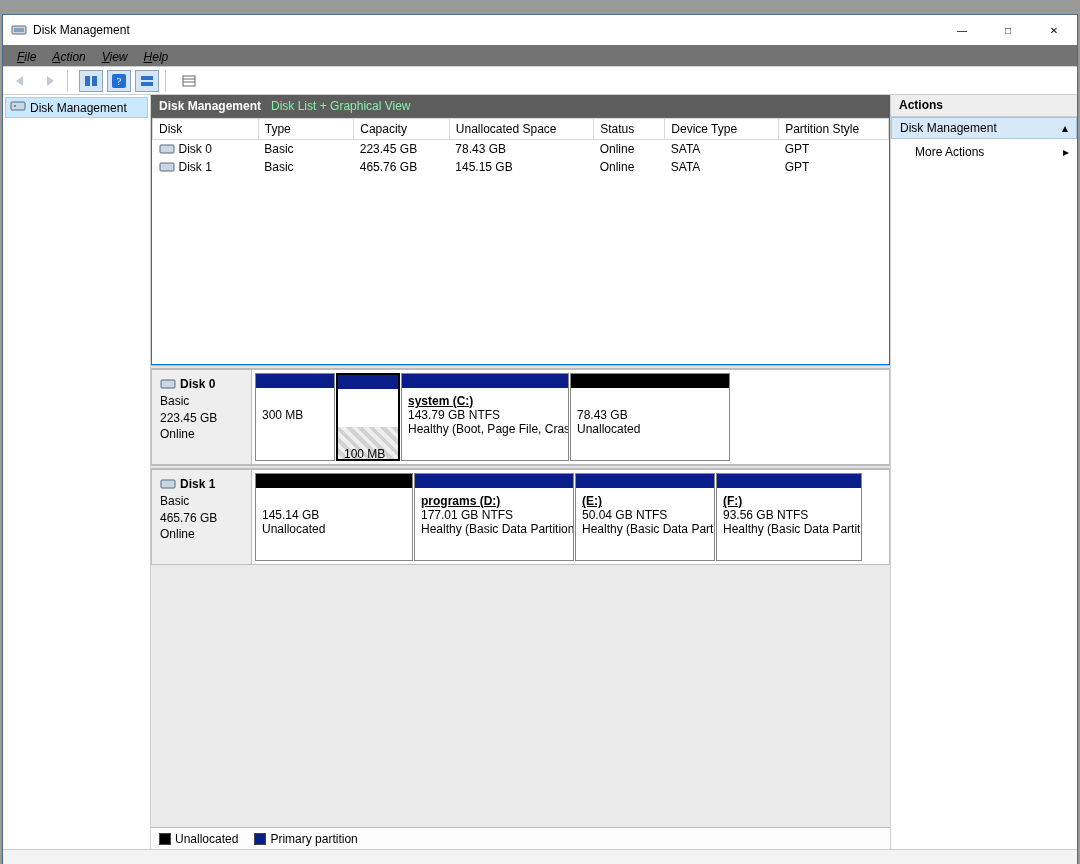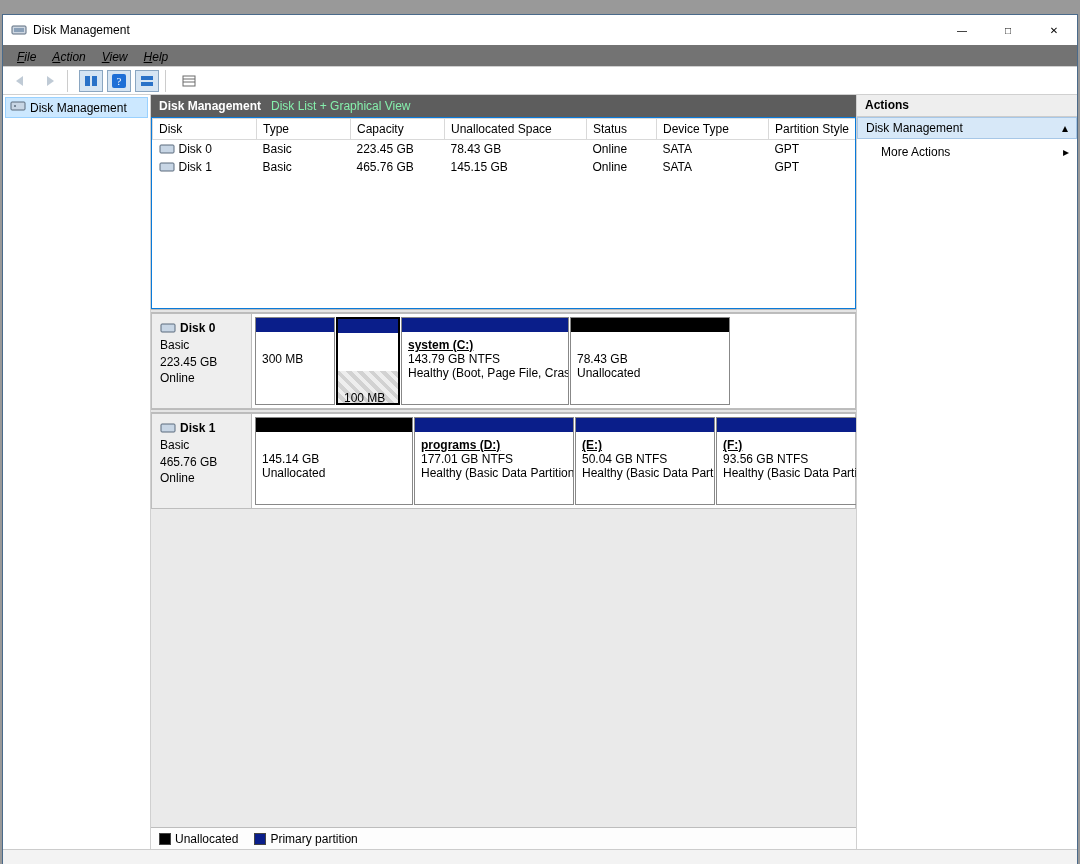--- a/index.html
+++ b/index.html
@@ -111,21 +111,21 @@
     gap: 10px;
     font-size: 12px;
   }
   .centerheader .bold { font-weight: 600; }
   .centerheader .sub { color: #86efac; }
 
   
   .listwrap {
     border: 1px solid #0a7ad9;
     margin: 0;
-    height: 192px;
+    height: 248px;
     overflow: hidden;
     background: #fff;
   }
   table.disklist { width: 100%; border-collapse: collapse; table-layout: fixed; }
   .disklist th {
     background: #fff;
     border: 1px solid #d9d9d9;
     font-weight: 400;
     text-align: left;
     padding: 3px 6px;
@@ -189,21 +189,21 @@
     display:flex; align-items:center; gap:16px;
     padding:0 8px;
     font-size:12px;
   }
   .legend .sw { width:12px; height:12px; display:inline-block; border:1px solid #444; margin-right:4px; vertical-align:middle;}
   .sw.black{background:#000;}
   .sw.blue{background:#0a1e8a;}
 
   
   .actions {
-    width: 220px;
+    width: 186px;
     background:#fff;
     display:flex; flex-direction:column;
   }
   .actions .hdr {
     height:22px;
     background:#eee;
     border-bottom:1px solid #ccc;
     font-weight:700;
     padding:3px 8px;
     font-size:12px;

